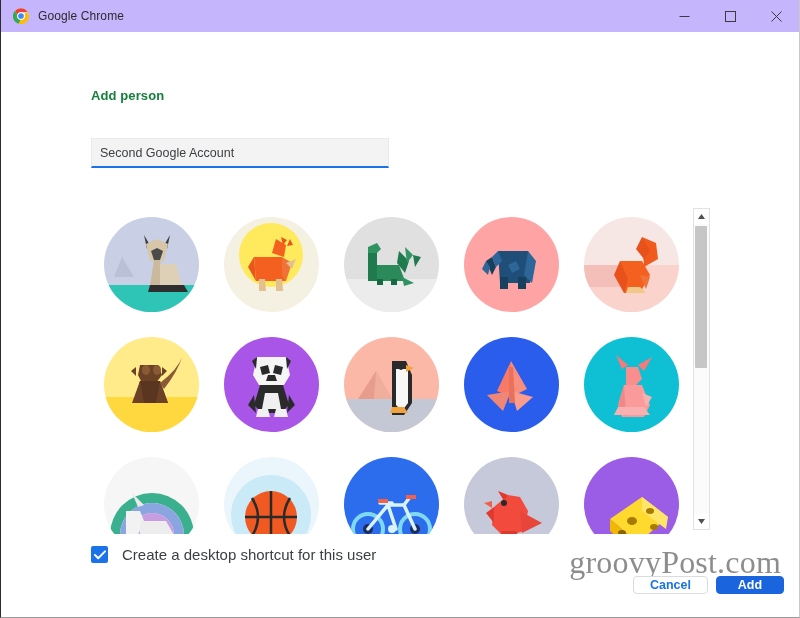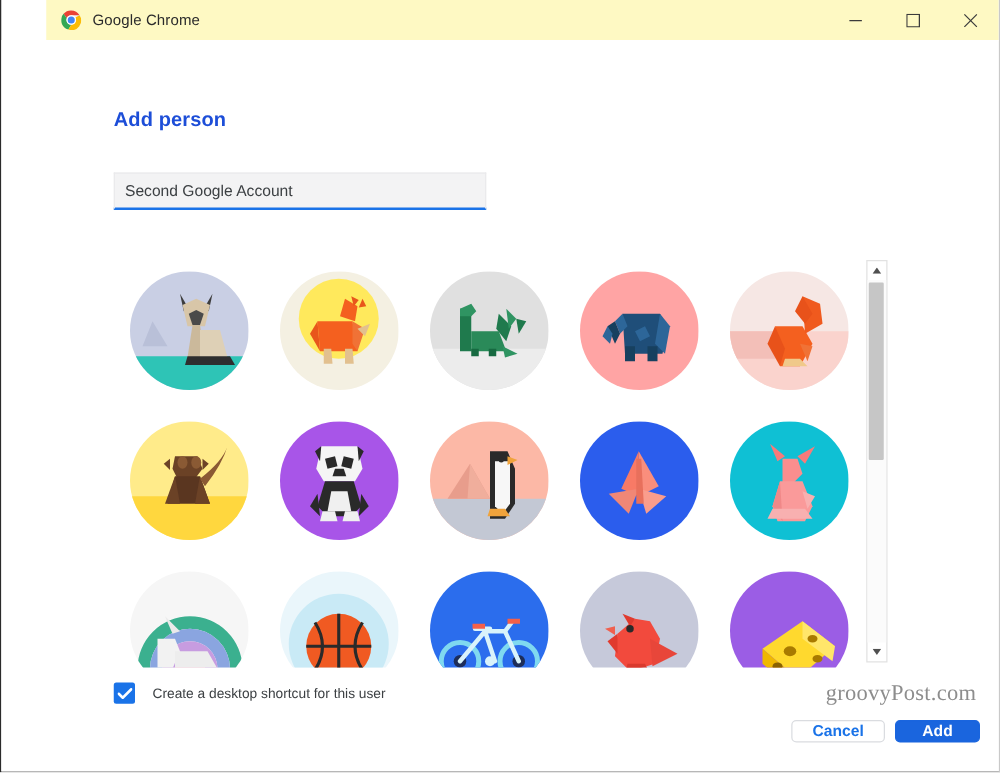--- a/index.html
+++ b/index.html
@@ -25,25 +25,24 @@
     border-right: 1px solid #c9c9c9;
     border-bottom: 1px solid #9a9a9a;
     overflow: hidden;
   }
 
   
   .titlebar {
     position: absolute;
     top: 0; left: 0; right: 0;
     height: 32px;
-    background: #fef9c3;
+    background: #c4b5fd;
     display: flex;
     align-items: center;
     border-bottom: 1px solid #ffffff;
-    margin-left: 36px;
   }
   .title-left {
     display: flex;
     align-items: center;
     padding-left: 12px;
     gap: 9px;
     flex: 1;
     min-width: 0;
   }
   .chrome-logo {
@@ -77,23 +76,23 @@
   .content {
     position: absolute;
     top: 32px; left: 0; right: 0; bottom: 0;
     background: #ffffff;
   }
 
   .page-title {
     position: absolute;
     left: 90px;
     top: 56px;
-    font-size: 16px;
+    font-size: 13px;
     font-weight: bold;
-    color: #1d4ed8;
+    color: #15803d;
     letter-spacing: 0.1px;
   }
 
   
   .name-field-wrap {
     position: absolute;
     left: 90px;
     top: 106px;
     width: 298px;
   }
@@ -209,33 +208,33 @@
     background: #1a73e8;
     border-radius: 2px;
     display: flex;
     align-items: center;
     justify-content: center;
     cursor: pointer;
     flex: 0 0 auto;
   }
   .checkbox svg { display: block; }
   .checkbox-label {
-    font-size: 11px;
+    font-size: 15px;
     color: #3c4043;
     white-space: nowrap;
     cursor: pointer;
   }
 
   
   .watermark {
     position: absolute;
     right: 18px;
     top: 512px;
     font-family: "Liberation Serif", serif;
-    font-size: 18px;
+    font-size: 32px;
     color: #8d8d8d;
     letter-spacing: 0.2px;
     white-space: nowrap;
     pointer-events: none;
   }
 
   
   .actions {
     position: absolute;
     right: 15px;

